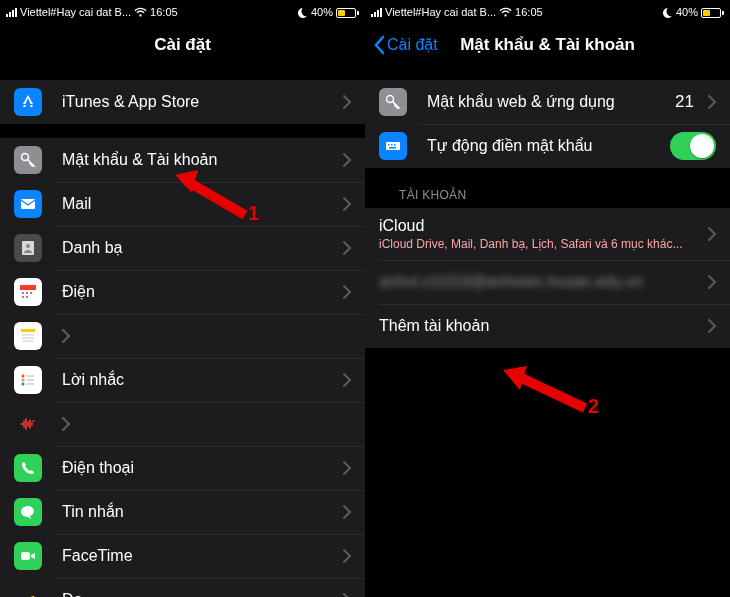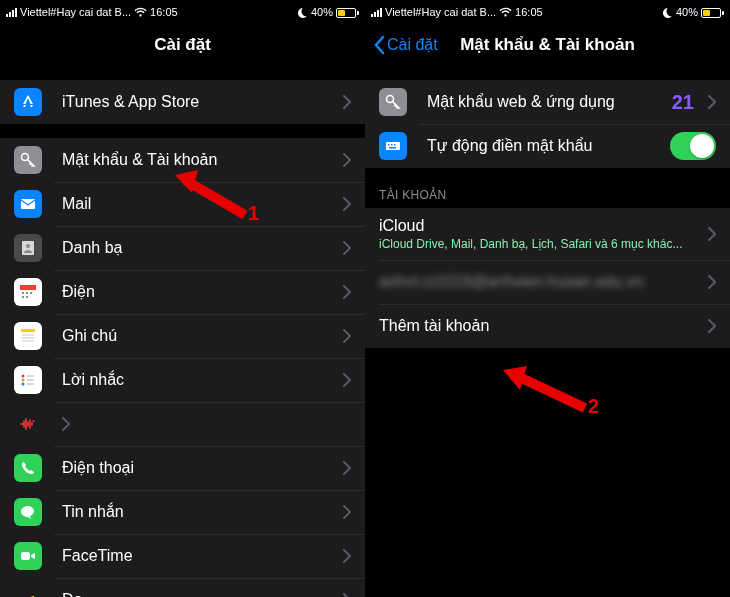--- a/index.html
+++ b/index.html
@@ -17,30 +17,30 @@
 .batt-body { width: 20px; height: 10px; border: 1px solid #fff; border-radius: 2px; position: relative; }
 .batt-fill { position: absolute; left: 1px; top: 1px; bottom: 1px; width: 40%; background: #ffcc00; border-radius: 1px; }
 .batt-tip { width: 2px; height: 4px; background: #fff; margin-left: 1px; border-radius: 0 1px 1px 0; }
 
 .nav { height: 42px; display: flex; align-items: center; justify-content: center; position: relative; }
 .nav-title { font-size: 17px; font-weight: 600; }
 .back-btn { position: absolute; left: 8px; display: flex; align-items: center; color: #0a84ff; font-size: 16px; gap: 2px; }
 .back-chev { width: 12px; height: 20px; }
 
 .grp { margin-top: 14px; }
-.grp-hdr { color: #8e8e93; font-size: 12px; padding: 6px 14px 6px; letter-spacing: .3px; }
+.grp-hdr { color: #8e8e93; font-size: 12px; padding: 6px 14px 6px; letter-spacing: .3px; margin-left: 20px; }
 .cell { background: #1c1c1e; display: flex; align-items: center; min-height: 44px; padding: 0 14px; position: relative; gap: 8px; }
 .cell + .cell::before { content: ""; position: absolute; top: 0; left: 54px; right: 0; height: 1px; background: #2c2c2e; }
 .grp .cell:first-child { border-top: 0; }
 .icon { width: 28px; height: 28px; border-radius: 6px; margin-right: 12px; display: flex; align-items: center; justify-content: center; flex-shrink: 0; font-size: 15px; }
 .cell-body { flex: 1; min-width: 0; }
 .cell-label { font-size: 16px; color: #fff; }
-.cell-sub { font-size: 12px; color: #86efac; margin-top: 2px; white-space: nowrap; overflow: hidden; text-overflow: ellipsis; }
+.cell-sub { font-size: 12px; color: #fca5a5; margin-top: 2px; white-space: nowrap; overflow: hidden; text-overflow: ellipsis; }
 .cell-blur .cell-label { filter: blur(3px); color: #888; }
-.cell-value { color: #8b5cf6; font-size: 20px; margin-right: 6px; font-weight: bold; }
+.cell-value { color: #ffffff; font-size: 17px; margin-right: 6px; }
 .chev { width: 8px; height: 14px; flex-shrink: 0; }
 .no-pad-left .cell + .cell::before { left: 14px; }
 
 .toggle { width: 46px; height: 28px; background: #30d158; border-radius: 14px; position: relative; }
 .toggle-knob { position: absolute; right: 2px; top: 2px; width: 24px; height: 24px; background: #fff; border-radius: 50%; box-shadow: 0 1px 2px rgba(0,0,0,.3); }
 
 
 .ic-appstore { background: #0a84ff; }
 .ic-key { background: #8e8e93; }
 .ic-mail { background: #0a84ff; }
@@ -179,23 +179,20 @@
     </div>
     <div class="cell">
       <div class="icon ic-notes">
           <svg width="18" height="18" viewBox="0 0 18 18">
             <rect x="2" y="2" width="14" height="3" fill="#ffcc00"></rect>
             <line x1="3" y1="8" x2="15" y2="8" stroke="#ccc"></line>
             <line x1="3" y1="11" x2="15" y2="11" stroke="#ccc"></line>
             <line x1="3" y1="14" x2="15" y2="14" stroke="#ccc"></line>
           </svg>
         </div>
-      <div class="cell-body">
-          <div class="cell-label">Ghi chú</div>
-        </div>
       <svg class="chev" viewBox="0 0 8 14">
           <path d="M1 1l6 6-6 6" stroke="#5a5a5e" stroke-width="2" fill="none" stroke-linecap="round"></path>
         </svg>
     </div>
     <div class="cell">
       <div class="icon ic-reminders">
           <svg width="18" height="18" viewBox="0 0 18 18">
             <circle cx="4" cy="5" r="1.5" fill="#ff3b30"></circle>
             <circle cx="4" cy="9" r="1.5" fill="#ff9500"></circle>
             <circle cx="4" cy="13" r="1.5" fill="#0a84ff"></circle>

